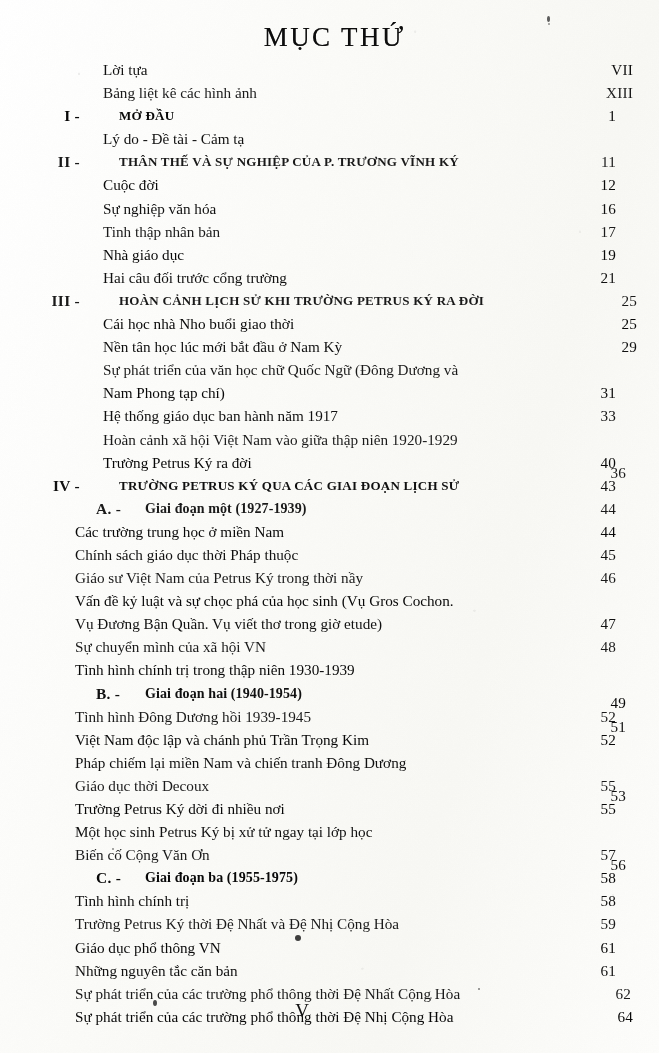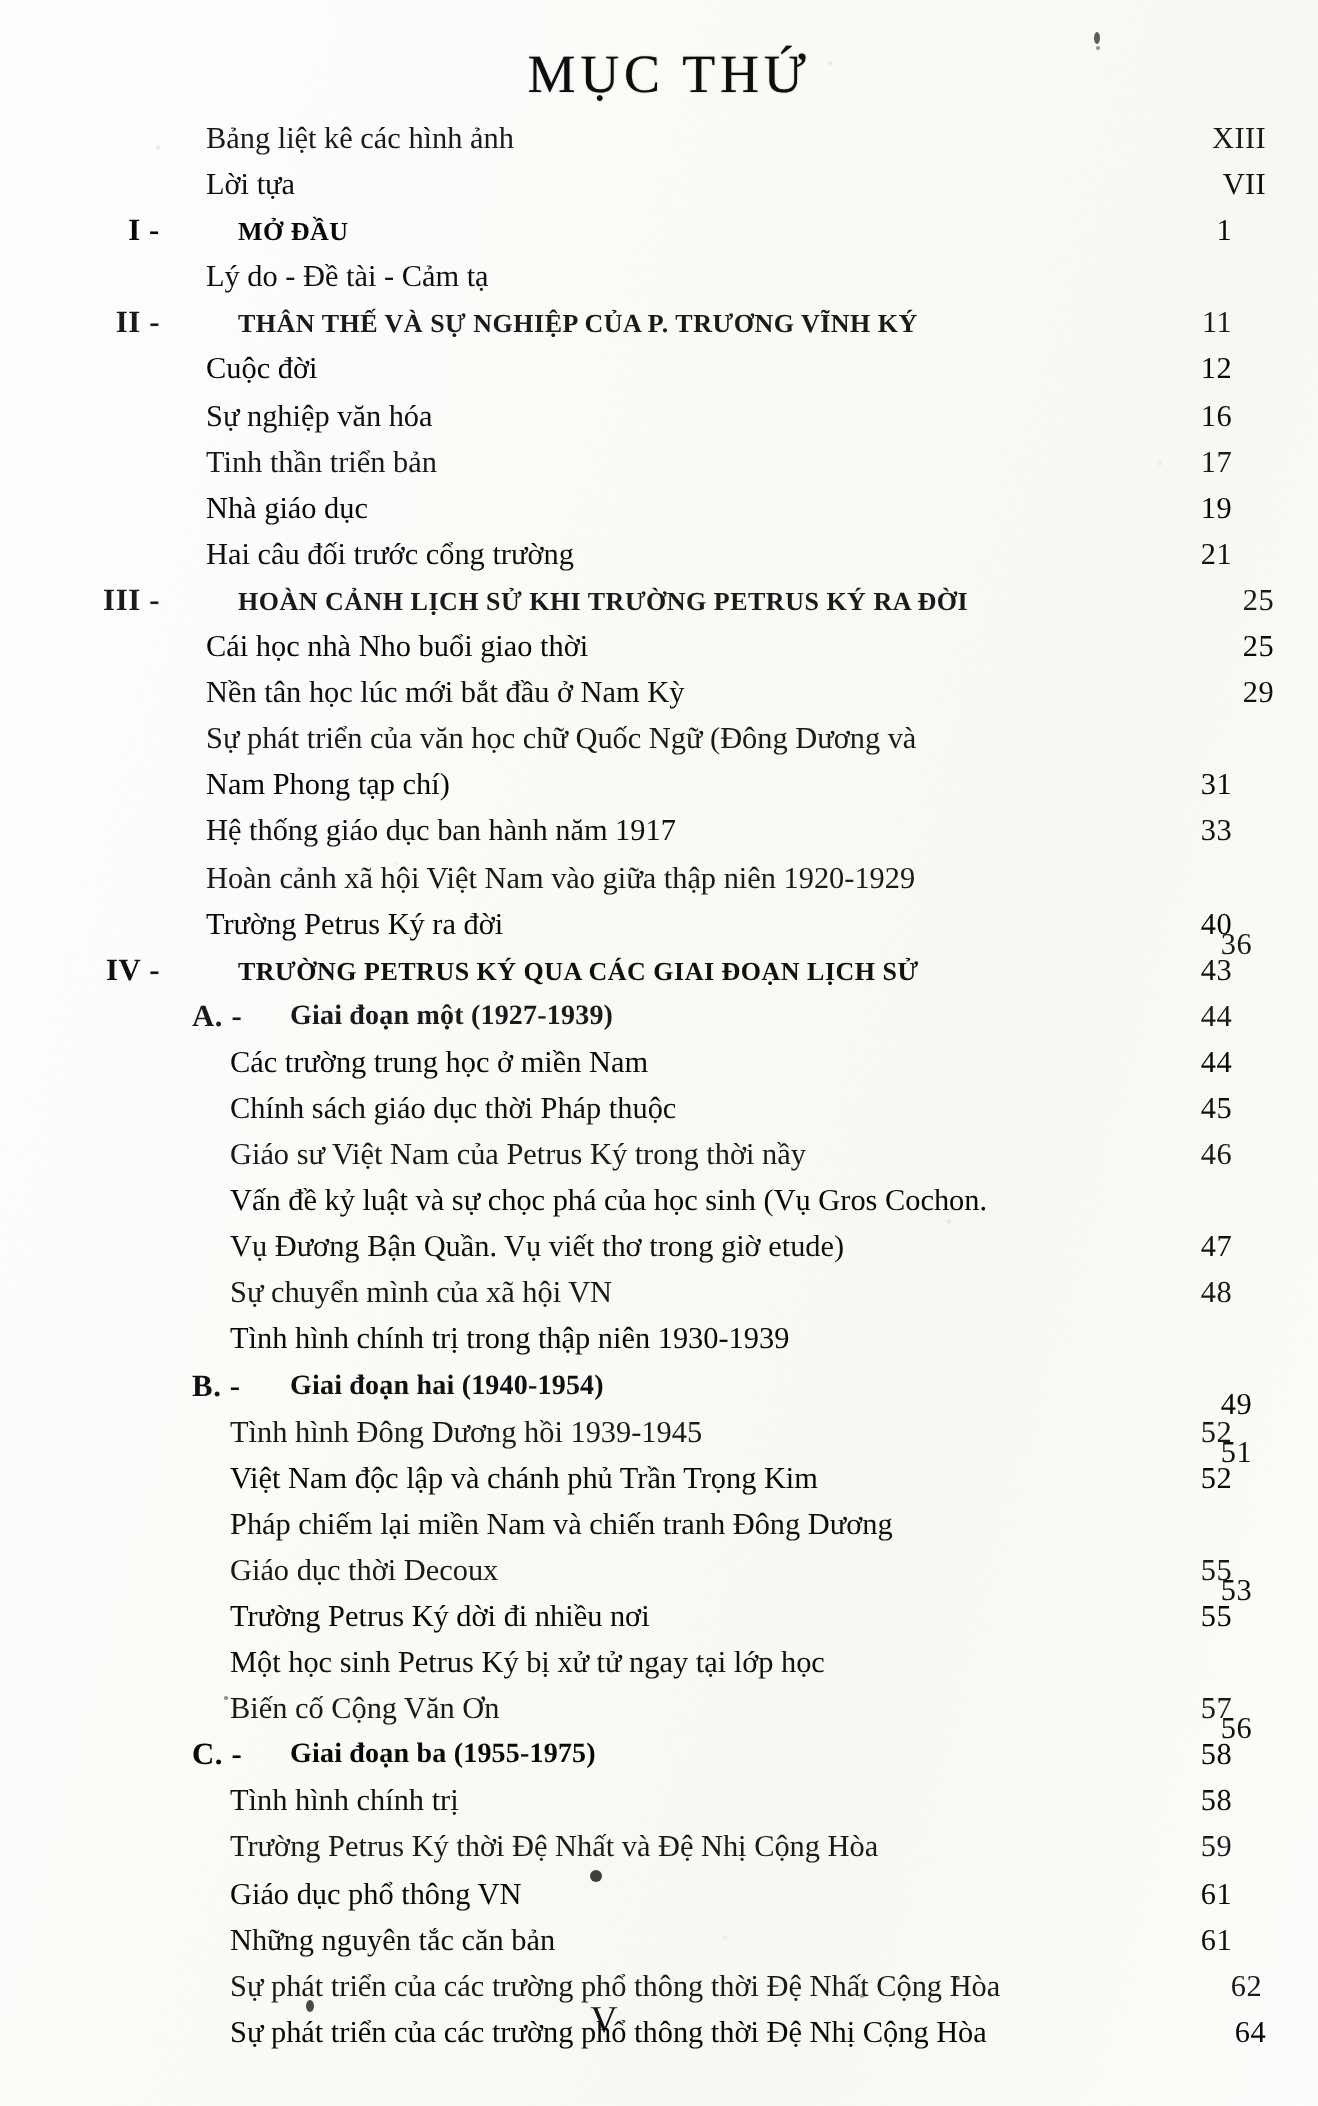--- a/index.html
+++ b/index.html
@@ -100,21 +100,21 @@
     width: 34px;
     text-align: right;
     font-size: 15.2px;
     letter-spacing: .2px;
   }
 
   
   .lvl-roman   .label { margin-left: 119px; font-weight: 700; font-size: 13px; letter-spacing: .25px; }
   .lvl-letter  .label { margin-left: 145px; font-weight: 700; font-size: 14px; letter-spacing: .1px; }
   .lvl-sub     .label { margin-left: 103px; }
-  .lvl-sub2    .label { margin-left: 115px; }
+  .lvl-sub2    .label { margin-left: 75px; }
 
   .num.letter { left: 96px; width: 46px; text-align: left; }
 
   
   .page-no { right: 43px; }
   .page-no.shift-a { right: 33px; margin-top: 33px; }
   .page-no.shift-b { right: 26px; }
   .page-no.tight   { right: 22px; text-align: right; }
   .page-no.edge    { right: 28px; }
 
@@ -160,27 +160,27 @@
     </filter>
   </defs>
   <rect width="659" height="1053" filter="url(#speckle)" opacity="0.5"></rect>
 </svg>
 
 <div class="content">
 
   <div class="title">MỤC THỨ</div>
 
   <div class="toc" id="toc">
+      <div class="row lvl-sub ink-1">
+        <span class="label">Lời tựa</span>
+        <span class="page-no shift-b">VII</span>
+      </div>
       <div class="row lvl-sub ink-2">
         <span class="label">Bảng liệt kê các hình ảnh</span>
         <span class="page-no shift-b">XIII</span>
-      </div>
-      <div class="row lvl-sub ink-1">
-        <span class="label">Lời tựa</span>
-        <span class="page-no shift-b">VII</span>
       </div>
       <div class="row lvl-roman ink-3">
         <span class="num">I -</span>
         <span class="label">MỞ ĐẦU</span>
         <span class="page-no ">1</span>
       </div>
       <div class="row lvl-sub ink-1">
         <span class="label">Lý do - Đề tài - Cảm tạ</span>
       </div>
       <div class="row lvl-roman ink-2">
@@ -190,21 +190,21 @@
       </div>
       <div class="row lvl-sub ink-3">
         <span class="label">Cuộc đời</span>
         <span class="page-no ">12</span>
       </div>
       <div class="row lvl-sub ink-1">
         <span class="label">Sự nghiệp văn hóa</span>
         <span class="page-no ">16</span>
       </div>
       <div class="row lvl-sub ink-2">
-        <span class="label">Tinh thần triển bản</span>
+        <span class="label">Tinh thập nhân bản</span>
         <span class="page-no ">17</span>
       </div>
       <div class="row lvl-sub ink-3">
         <span class="label">Nhà giáo dục</span>
         <span class="page-no ">19</span>
       </div>
       <div class="row lvl-sub ink-1">
         <span class="label">Hai câu đối trước cổng trường</span>
         <span class="page-no ">21</span>
       </div>

